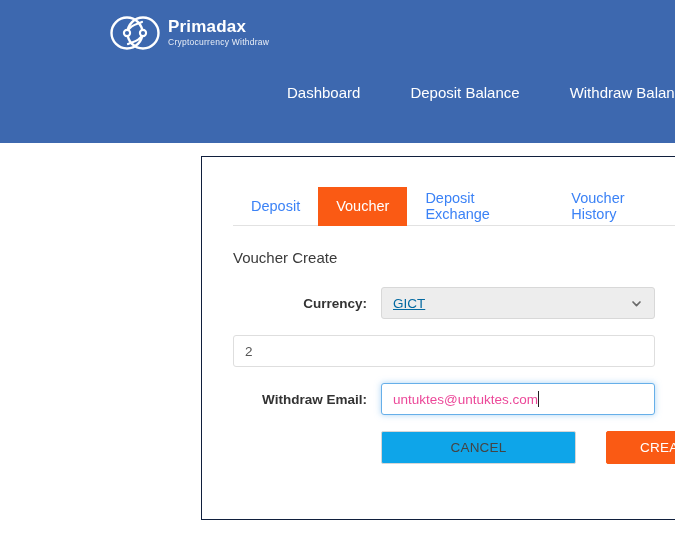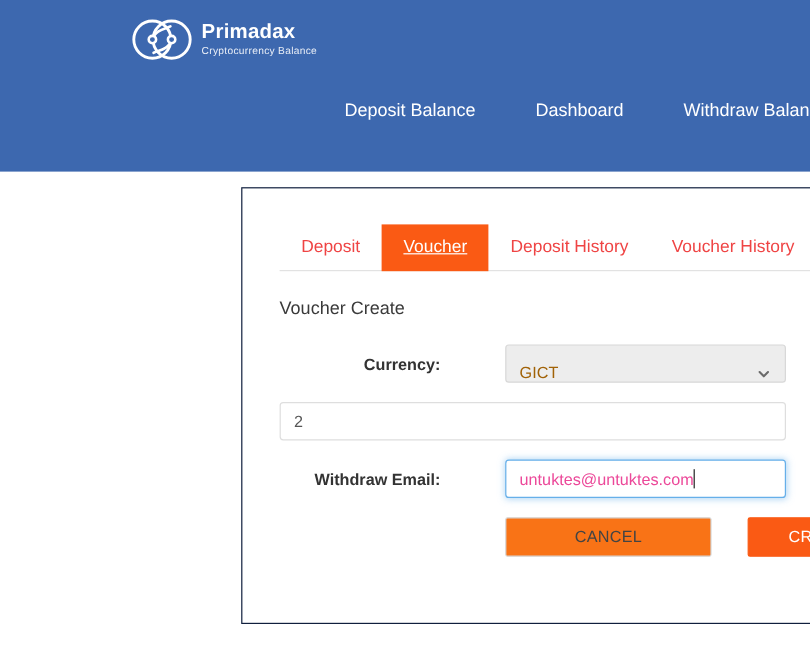--- a/index.html
+++ b/index.html
@@ -100,49 +100,47 @@
     box-sizing: border-box;
     display: flex;
     align-items: stretch;
   }
   .tab {
     display: flex;
     align-items: center;
     justify-content: center;
     padding: 0 18px;
     font-size: 14.5px;
-    color: #ef4444;
+    color: #3b82f6;
     cursor: pointer;
     background: transparent;
     box-sizing: border-box;
   }
   .tab.is-active {
     background: #fa5a14;
     color: #ffffff;
     margin-bottom: -1px;
     padding-bottom: 1px;
-    text-decoration: underline;
   }
 
   .form-title {
     position: absolute;
     left: 31px;
     top: 92px;
     font-size: 15px;
     color: #3a3a3a;
   }
 
   .form-row {
     position: absolute;
     left: 31px;
     width: 422px;
     height: 32px;
     display: flex;
     align-items: center;
-    gap: 40px;
   }
   .row-currency { top: 130px; }
   .row-amount   { top: 178px; }
   .row-email    { top: 226px; }
   .row-actions  { top: 274px; }
 
   .field-label {
     width: 148px;
     flex: none;
     text-align: right;
@@ -178,25 +176,26 @@
   }
 
   .select-control {
     width: 100%;
     height: 32px;
     box-sizing: border-box;
     border: 1px solid #d8d8d8;
     border-radius: 3px;
     background: #ededed;
     display: flex;
-    align-items: flex-end;
+    align-items: center;
     padding: 0 11px;
     font-size: 13.5px;
-    color: #a16207;
+    color: #0369a1;
     cursor: default;
+    text-decoration: underline;
   }
   .select-value { flex: 1 1 auto; }
   .select-caret {
     flex: none;
     width: 13px;
     height: 13px;
     margin-left: 6px;
   }
 
   .caret-line {
@@ -217,22 +216,22 @@
     border-radius: 2px;
     box-sizing: border-box;
     display: flex;
     align-items: center;
     justify-content: center;
     font-size: 13.5px;
     cursor: pointer;
     letter-spacing: 0.2px;
   }
   .btn-cancel {
-    width: 172px;
-    background: #f97316;
+    width: 195px;
+    background: #0ea5e9;
     border: 1px solid #d6d6d6;
     color: #444444;
     margin-right: 30px;
   }
   .btn-primary {
     width: 196px;
     background: #fa5a14;
     border: 1px solid #fa5a14;
     color: #ffffff;
   }
@@ -256,38 +255,38 @@
     <svg class="brand-mark" viewBox="0 0 54 44">
       <circle cx="19" cy="22" r="15.5" fill="none" stroke="#ffffff" stroke-width="2.4"></circle>
       <circle cx="35" cy="22" r="15.5" fill="none" stroke="#ffffff" stroke-width="2.4"></circle>
       <path d="M19 22 C 21 14, 30 13, 34 11" fill="none" stroke="#ffffff" stroke-width="2.2" stroke-linecap="round"></path>
       <path d="M35 22 C 33 30, 24 31, 20 33" fill="none" stroke="#ffffff" stroke-width="2.2" stroke-linecap="round"></path>
       <circle cx="19" cy="22" r="3.1" fill="#3d68af" stroke="#ffffff" stroke-width="2.1"></circle>
       <circle cx="35" cy="22" r="3.1" fill="#3d68af" stroke="#ffffff" stroke-width="2.1"></circle>
     </svg>
     <span class="brand-text">
       <span class="brand-name">Primadax</span>
-      <span class="brand-tagline">Cryptocurrency Balance</span>
+      <span class="brand-tagline">Cryptocurrency Withdraw</span>
     </span>
   </div>
 
   <nav class="main-nav">
+    <a class="nav-link">Dashboard</a>
     <a class="nav-link">Deposit Balance</a>
-    <a class="nav-link">Dashboard</a>
     <a class="nav-link">Withdraw Balance</a>
   </nav>
 
 </div>
 
 <div class="panel-card">
 
   <div class="tab-bar">
     <div class="tab">Deposit</div>
     <div class="tab is-active">Voucher</div>
-    <div class="tab">Deposit History</div>
+    <div class="tab">Deposit Exchange</div>
     <div class="tab">Voucher History</div>
   </div>
 
   <div class="form-title">Voucher Create</div>
 
   <div class="form-row row-currency">
     <div class="field-label">Currency:</div>
     <div class="field-control">
       <div class="select-control">
         <span class="select-value">GICT</span>

